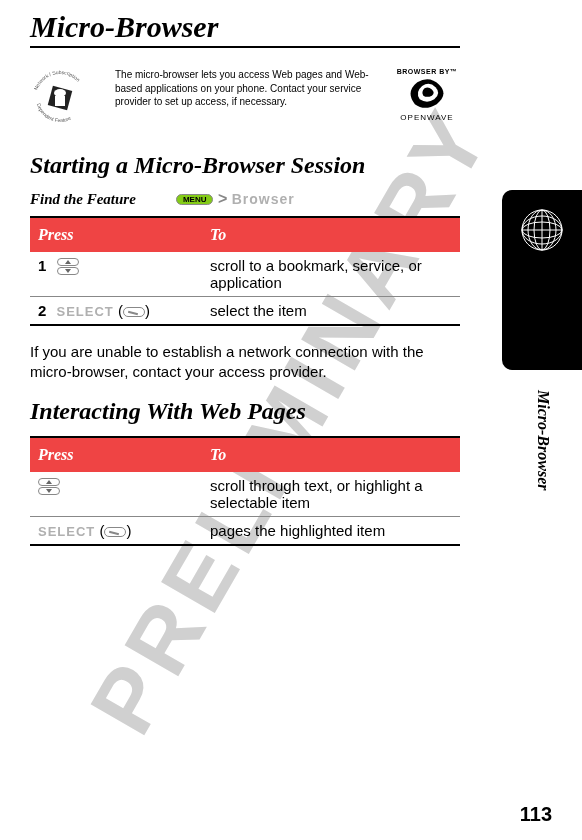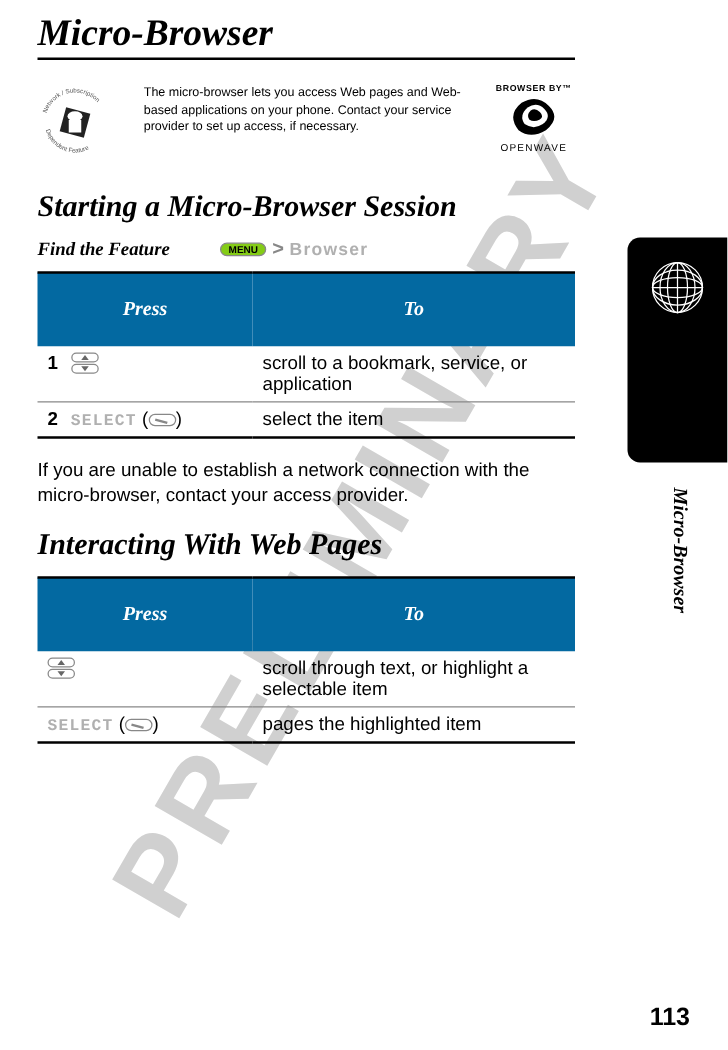--- a/index.html
+++ b/index.html
@@ -107,27 +107,27 @@
       font-size: 14px;
     }
     table {
       width: 100%;
       border-collapse: collapse;
       margin-bottom: 16px;
       border-top: 2px solid #000;
       border-bottom: 2px solid #000;
     }
     thead th {
-      background: #0369a1;
+      background: #ef4444;
       color: #fff;
-      text-align: center;
+      text-align: left;
       font-style: italic;
       font-weight: bold;
       font-size: 16px;
-      padding: 20px 8px;
+      padding: 8px 8px;
       font-family: Georgia, serif;
     }
     tbody td {
       font-size: 15px;
       padding: 5px 8px;
       vertical-align: top;
       border-bottom: 1px solid #888;
     }
     tbody tr:last-child td {
       border-bottom: none;
@@ -163,21 +163,21 @@
       border-left: 3px solid transparent;
       border-right: 3px solid transparent;
       border-bottom: 4px solid #666;
     }
     .arrow-down::after {
       border-left: 3px solid transparent;
       border-right: 3px solid transparent;
       border-top: 4px solid #666;
     }
     .select-soft {
-      font-family: Liberation Mono, monospace;
+      font-family: Liberation Sans, sans-serif;
       font-weight: bold;
       color: #b0b0b0;
       letter-spacing: 1px;
       font-size: 13px;
     }
     .soft-key {
       display: inline-block;
       width: 22px;
       height: 10px;
       border: 1px solid #888;

